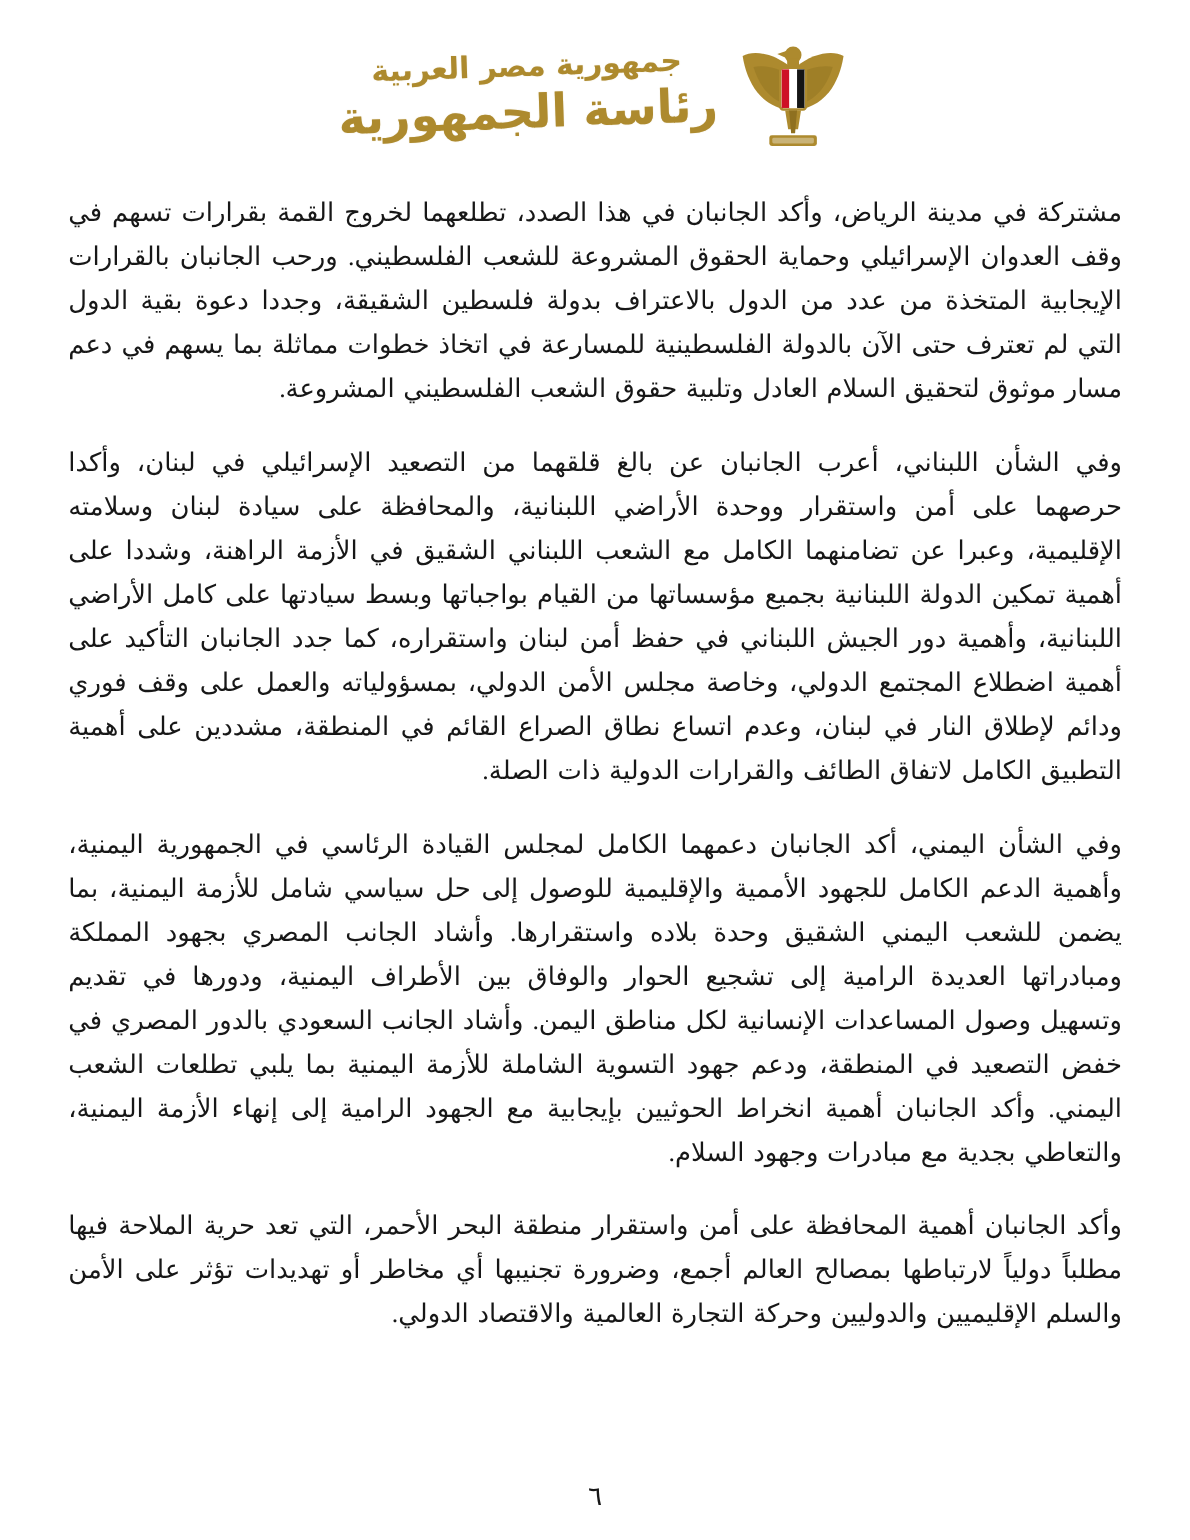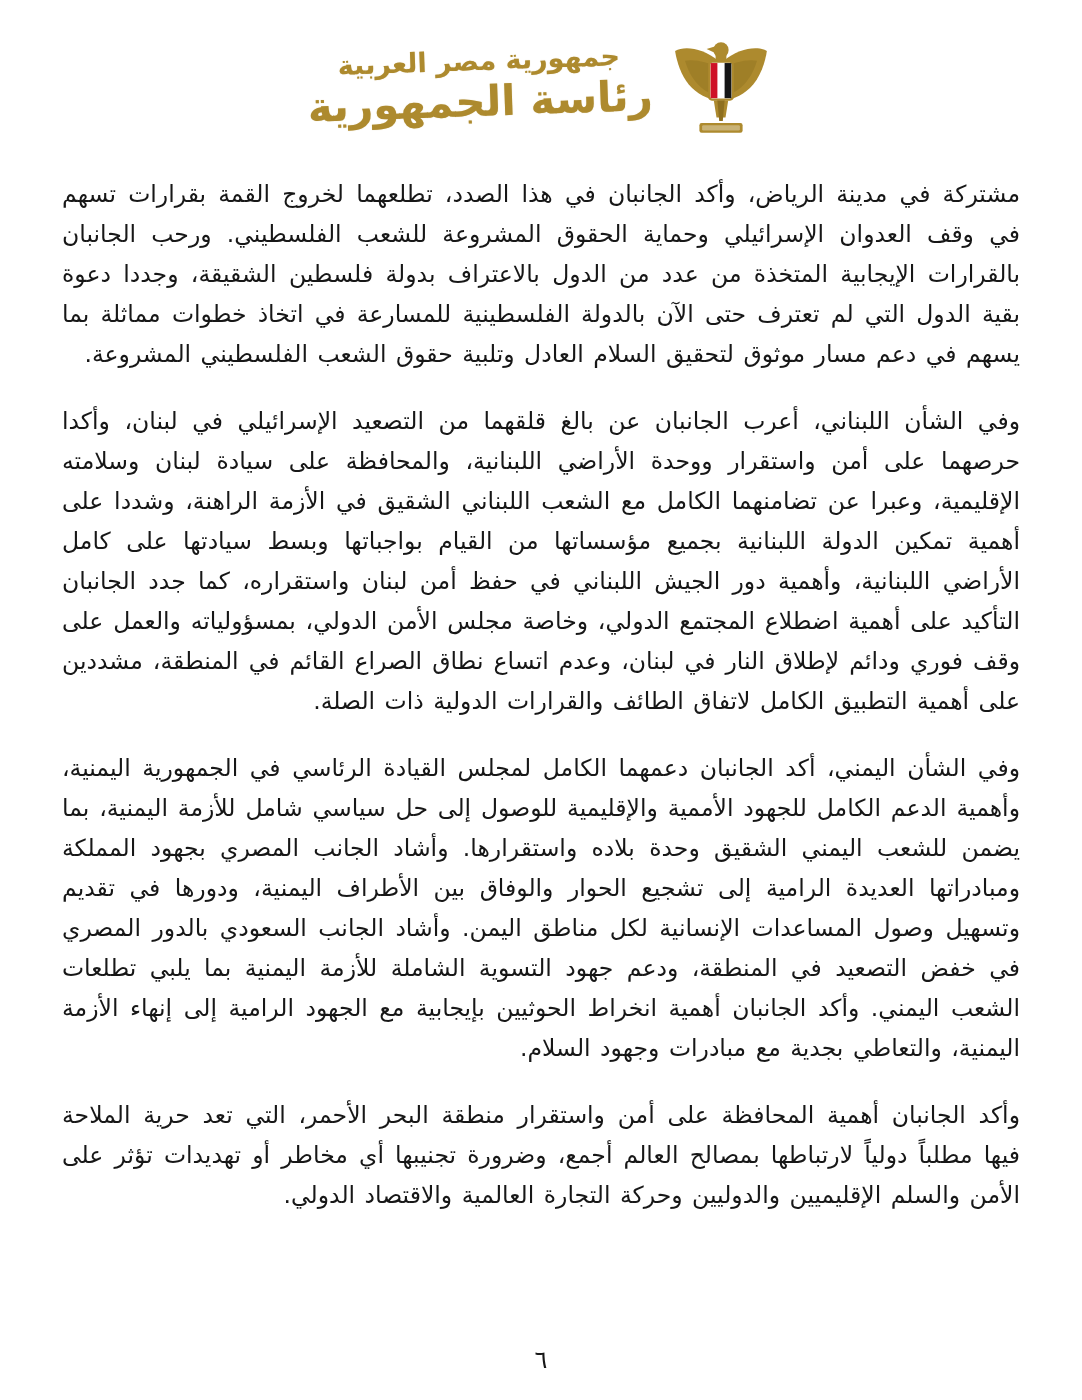--- a/index.html
+++ b/index.html
@@ -58,20 +58,21 @@
     width:108px;
     height:118px;
   }
   
   .doc-body{
     direction:rtl;
     text-align:justify;
     font-size:23.5px;
     line-height:40px;
     color:var(--text);
+    font-family:Liberation Serif, serif;
   }
   .doc-body p{
     margin-bottom:27px;
     word-spacing:2px;
   }
   .doc-body p:last-child{margin-bottom:12px;}
   
   .footer{
     margin-top:auto;
     text-align:center;

